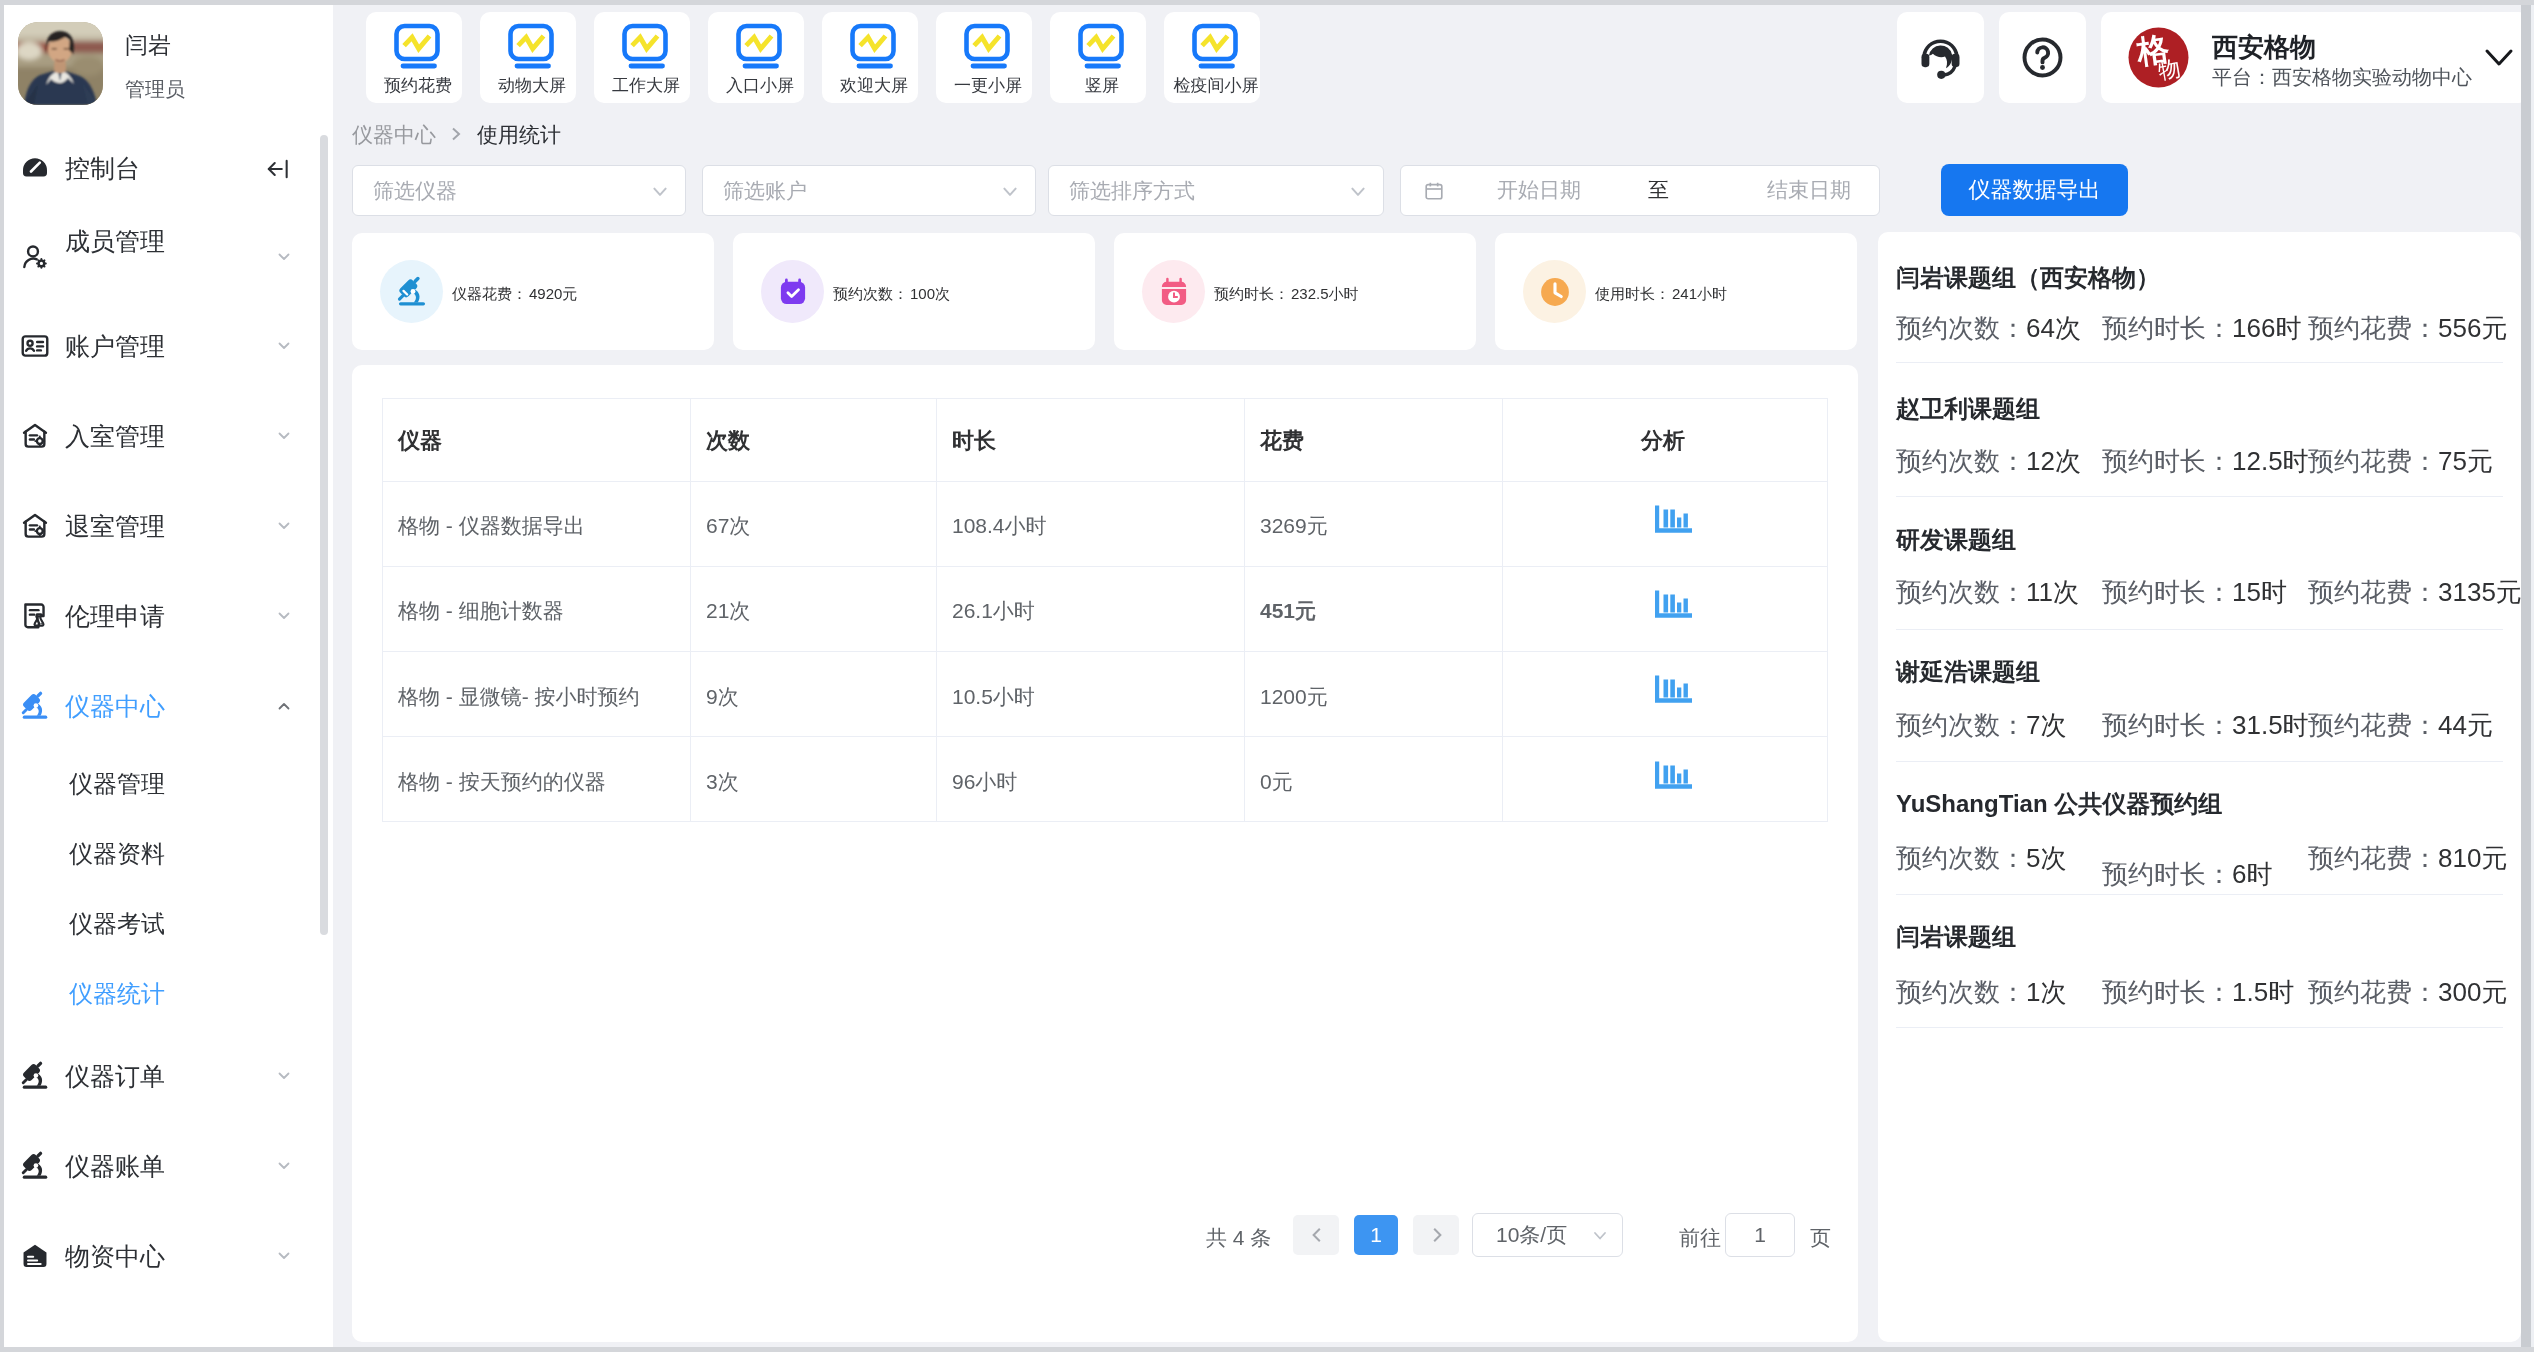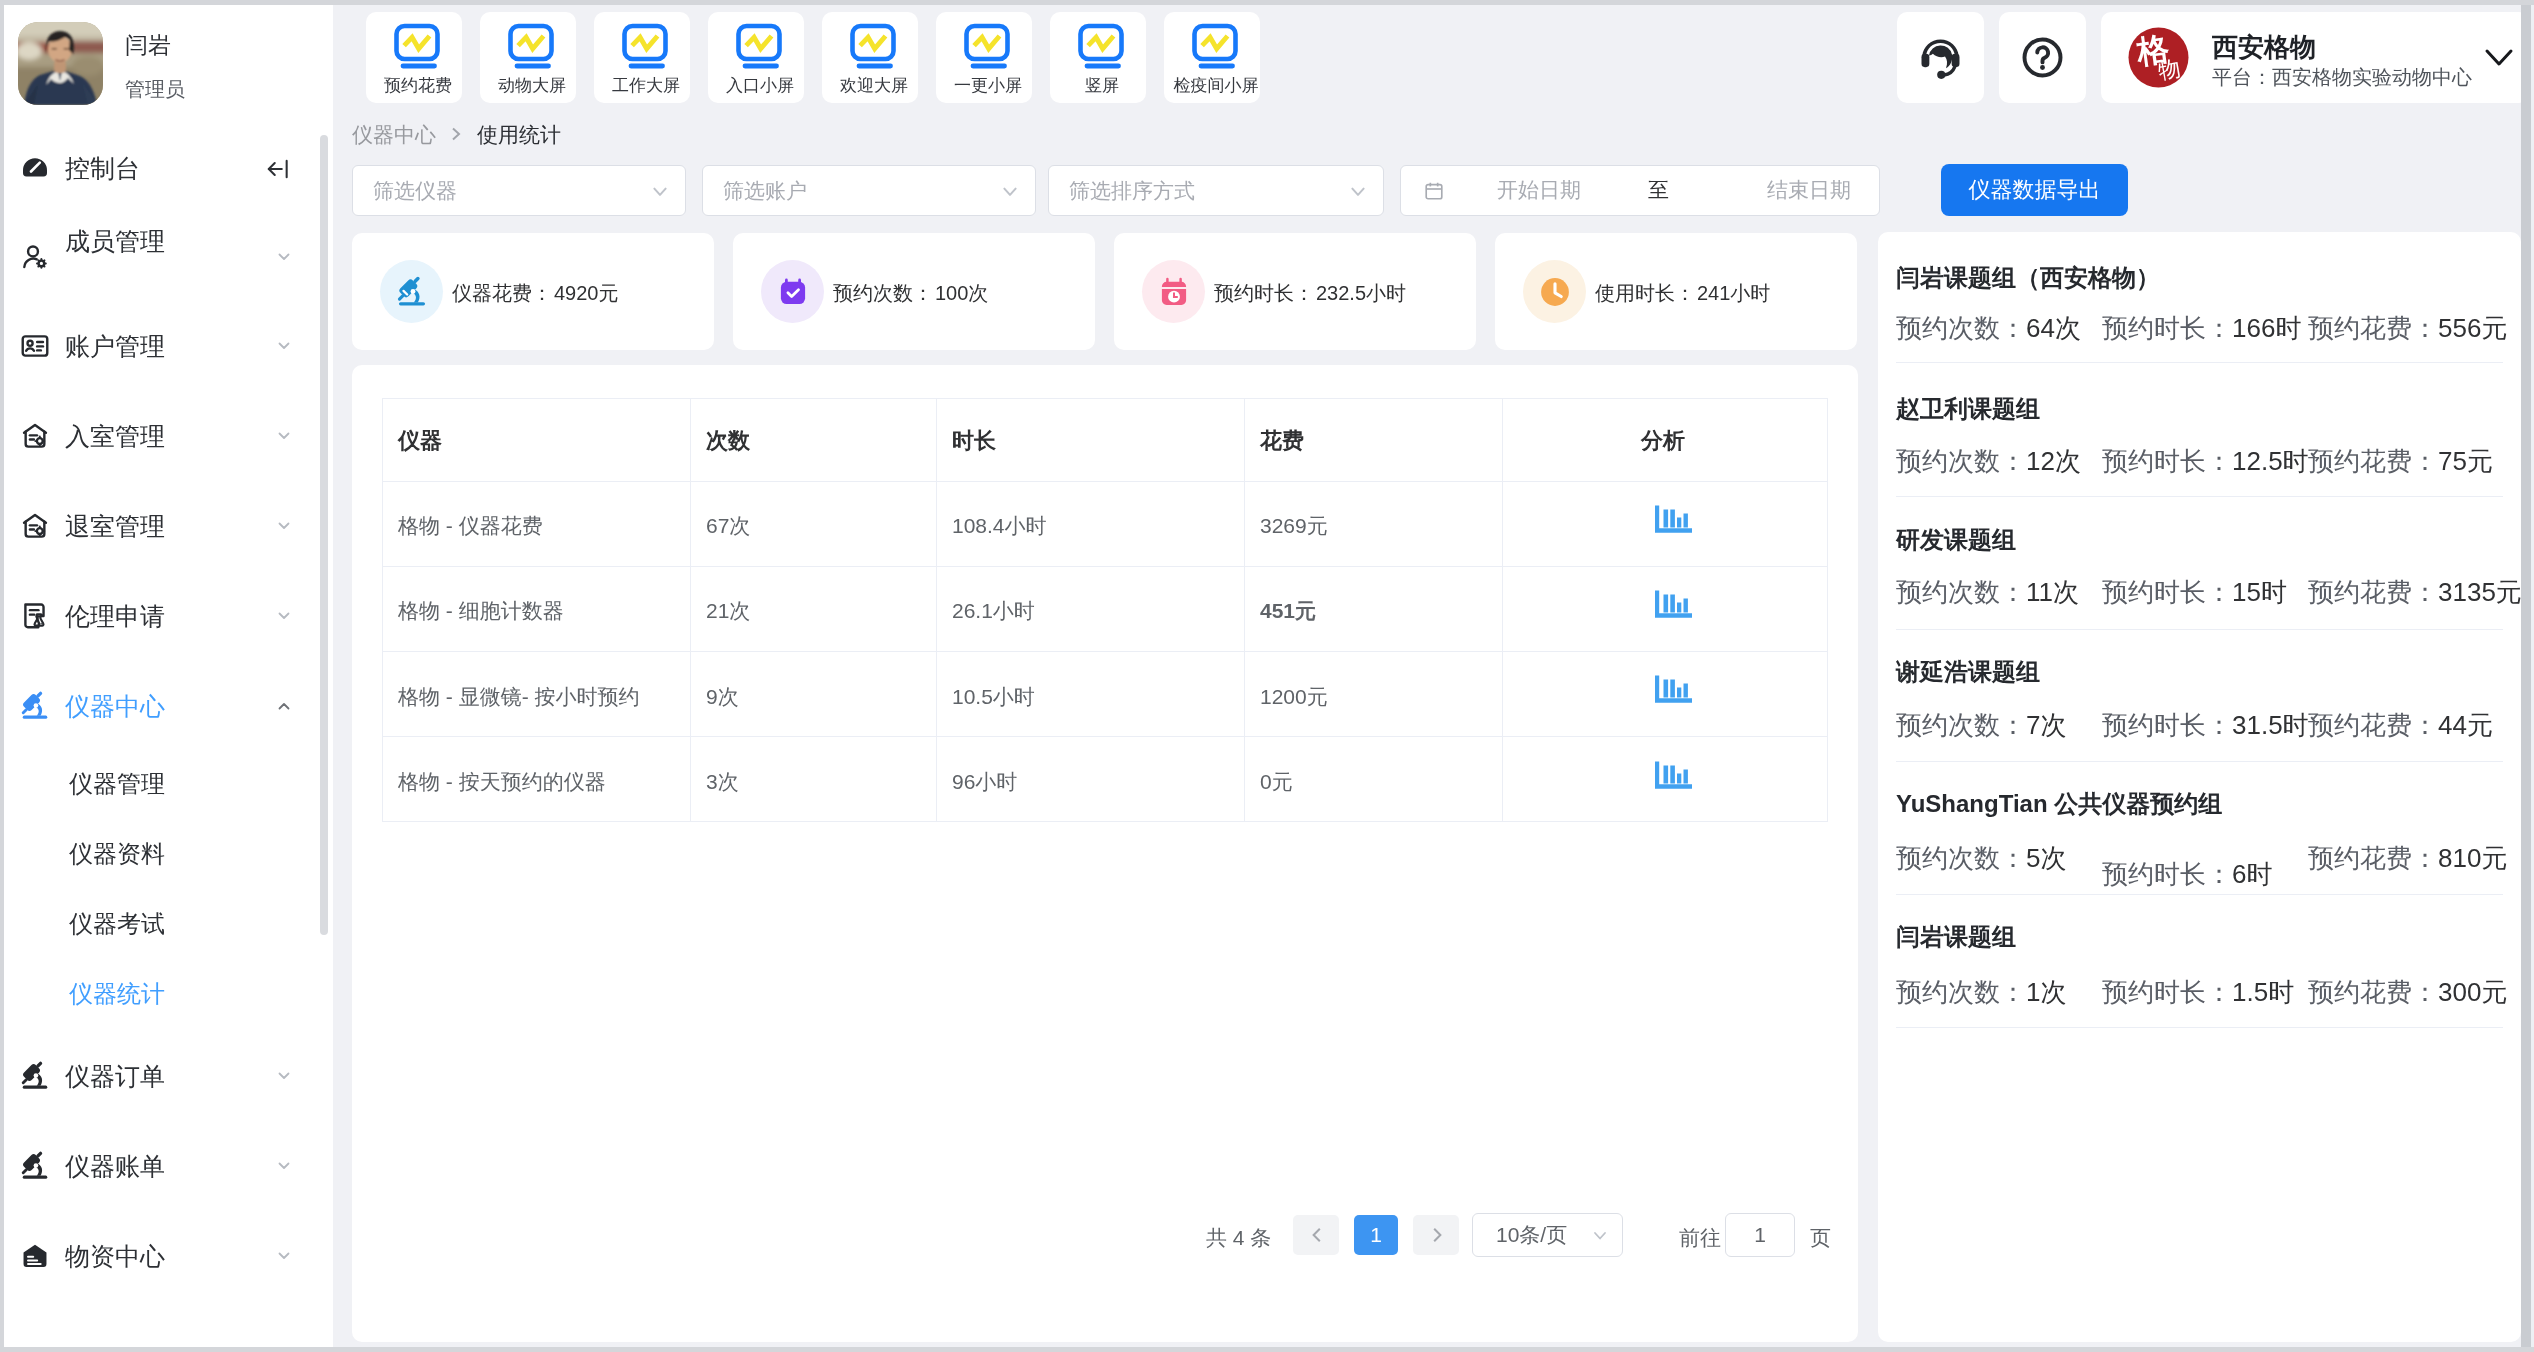--- a/index.html
+++ b/index.html
@@ -27,21 +27,21 @@
 .tabbtn .lbl{position:absolute;bottom:6px;left:4px;width:100%;font-size:17px;color:#36393f;letter-spacing:0;}
 .tabbtn svg{position:absolute;top:11px;left:50%;transform:translateX(-43%);}
 
 .sel{position:absolute;top:165px;height:51px;background:#fff;border:1px solid #dcdfe6;border-radius:6px;}
 .sel .ph{position:absolute;left:20px;top:0;line-height:49px;font-size:21px;color:#a8abb2;text-align:right;}
 .sel svg.chev{position:absolute;right:16px;top:17px;}
 
 .stat{position:absolute;top:233px;width:362px;height:117px;background:#fff;border-radius:10px;}
 .stat .circ{position:absolute;left:28px;top:27px;width:63px;height:63px;border-radius:50%;}
 .stat .circ svg{position:absolute;left:50%;top:50%;transform:translate(-50%,-50%);}
-.stat .stxt{position:absolute;left:100px;top:0;height:117px;line-height:121px;font-size:20px;color:#303133;}
+.stat .stxt{position:absolute;left:100px;top:0;height:117px;line-height:121px;font-size:15px;color:#303133;}
 
 .th{position:absolute;font-size:22px;font-weight:bold;color:#303133;}
 .td{position:absolute;font-size:21px;color:#5f6368;}
 .gridline{position:absolute;background:#ebeef5;}
 
 .gtitle{position:absolute;left:1896px;font-size:24px;font-weight:bold;color:#26292e;white-space:nowrap;}
 .gstat{position:absolute;font-size:26px;color:#5a5e66;white-space:nowrap;}
 .gdiv{position:absolute;left:1896px;width:607px;height:1px;background:#ebeef5;}
 
 .pgbtn{position:absolute;top:1215px;height:40px;border-radius:5px;background:#f2f3f5;}
@@ -428,21 +428,21 @@
 <div class="gridline" style="left:1244px;top:398px;width:1px;height:424px;"></div>
 <div class="gridline" style="left:1502px;top:398px;width:1px;height:424px;"></div>
 <div class="gridline" style="left:1827px;top:398px;width:1px;height:424px;"></div>
 
 <div class="th" style="left:398px;top:426px;">仪器</div>
 <div class="th" style="left:706px;top:426px;">次数</div>
 <div class="th" style="left:952px;top:426px;">时长</div>
 <div class="th" style="left:1260px;top:426px;">花费</div>
 <div class="th" style="left:1641px;top:426px;">分析</div>
 
-<div class="td" style="left:398px;top:512px;">格物 - 仪器花费</div>
+<div class="td" style="left:398px;top:512px;">格物 - 仪器数据导出</div>
 <div class="td" style="left:706px;top:512px;">67次</div>
 <div class="td" style="left:952px;top:512px;">108.4小时</div>
 <div class="td" style="left:1260px;top:512px;">3269元</div>
 <div class="td" style="left:398px;top:597px;">格物 - 细胞计数器</div>
 <div class="td" style="left:706px;top:597px;">21次</div>
 <div class="td" style="left:952px;top:597px;">26.1小时</div>
 <div class="td" style="left:1260px;top:597px;font-weight:bold;">451元</div>
 <div class="td" style="left:398px;top:683px;">格物 - 显微镜- 按小时预约</div>
 <div class="td" style="left:706px;top:683px;">9次</div>
 <div class="td" style="left:952px;top:683px;">10.5小时</div>

